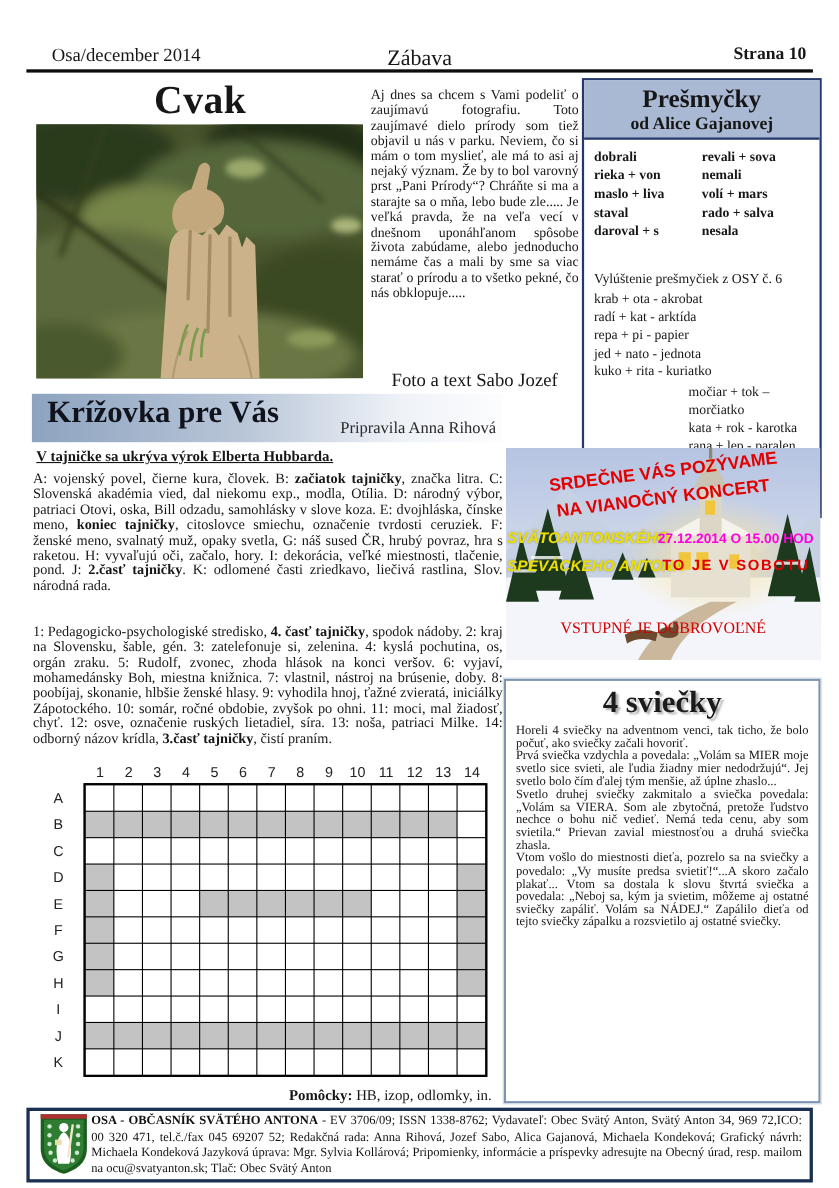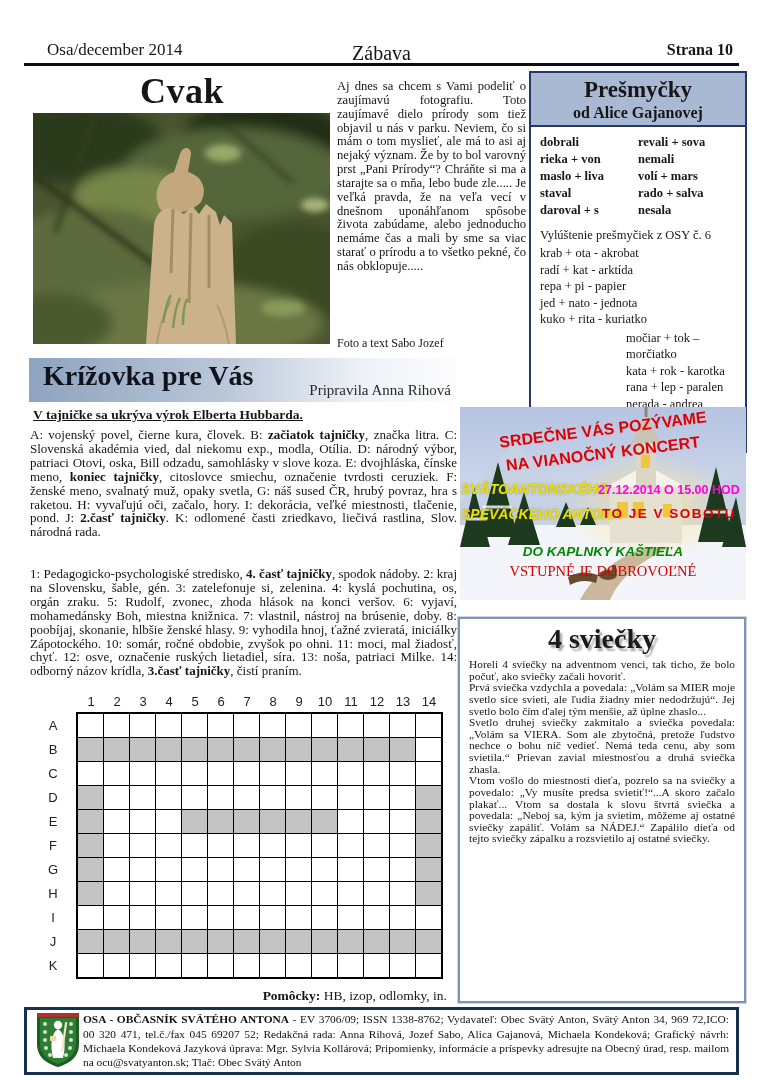--- a/index.html
+++ b/index.html
@@ -11,34 +11,34 @@
   .hdr-left{left:47px;top:40px;font-size:17px;}
   .hdr-center{left:0;right:0;top:42px;text-align:center;font-size:20px;}
   .hdr-right{right:30px;top:41px;font-size:16px;font-weight:bold;}
   .hdr-rule{left:24px;top:63px;width:715px;height:3px;background:#0d0d0d;}
 
   
   .cvak-title{left:28px;top:70px;width:308px;text-align:center;font-size:36px;font-weight:bold;letter-spacing:.5px;}
   .photo{left:33px;top:113px;width:297px;height:231px;}
   .article-body{left:337px;top:80px;width:189px;height:252px;font-size:12.6px;line-height:1.1;
                 text-align:justify;overflow:hidden;}
-  .photo-credit{left:337px;top:336px;width:189px;font-size:12px;}
+  .photo-credit{left:337px;top:336px;width:189px;text-align:center;font-size:17px;}
 
   
   .presmycky{left:529px;top:71px;width:214px;border:2px solid #25386b;background:#fff;}
   .pres-head{background:#a9b9d3;border-bottom:2px solid #25386b;text-align:center;padding:4px 0 3px;}
   .pres-title{font-size:23px;font-weight:bold;line-height:26px;}
   .pres-sub{font-size:16px;font-weight:bold;line-height:19px;}
   .pres-body{padding:7px 9px 6px;}
   .pres-cols{display:flex;}
   .pres-col{font-weight:bold;font-size:12.5px;}
   .pres-col.l{width:98px;}
   .pres-col.r{flex:1;}
   .pres-col div{line-height:17px;}
-  .sol-title{font-size:12.5px;margin-top:8px;line-height:16px;}
+  .sol-title{font-size:12.5px;margin-top:26px;line-height:16px;}
   .sol-list{font-size:12.5px;margin-top:2px;}
   .sol-list div{line-height:16.5px;}
   .sol-list.indent{margin-left:86px;}
 
   
   .kriz-bar{left:29px;top:358px;width:428px;height:44px;
             background:linear-gradient(90deg,#8da3bf 0%,#b9c6d8 45%,#eef2f7 78%,#fdfdfe 100%);}
   .kriz-title{position:absolute;left:14px;top:2px;font-size:28px;font-weight:bold;color:#10131c;}
   .kriz-byline{position:absolute;right:6px;bottom:3px;font-size:15px;color:#2a2a2a;}
   .kriz-intro{left:33px;top:407px;font-size:13.5px;font-weight:bold;text-decoration:underline;}
@@ -423,21 +423,20 @@
         <ellipse cx="148" cy="168" rx="9" ry="5"></ellipse>
         <rect x="152" y="158" width="4" height="9"></rect>
       </g>
     </svg>
     <div class="ad-line ad-l0" style="color: rgb(224, 0, 0);">SRDEČNE VÁS POZÝVAME</div>
     <div class="ad-line ad-l1" style="color: rgb(224, 0, 0);">NA VIANOČNÝ KONCERT</div>
     <div class="ad-line ad-l2" style="color: rgb(237, 224, 0);">SVÄTOANTONSKÉHO</div>
     <div class="ad-line ad-l3" style="color: rgb(255, 0, 224);">27.12.2014 O 15.00 HOD</div>
     <div class="ad-line ad-l4" style="color: rgb(237, 224, 0);">SPEVÁCKEHO ANTONA</div>
     <div class="ad-line ad-l5" style="color: rgb(224, 0, 0);">TO JE V SOBOTU</div>
-    <div class="ad-line ad-l6" style="color: rgb(0, 138, 0);">DO KAPLNKY KAŠTIEĽA</div>
     <div class="ad-line ad-l7" style="color: rgb(212, 0, 0);">VSTUPNÉ JE DOBROVOĽNÉ</div>
   </div>
 
   <div class="abs candles">
     <div class="cand-title">4 sviečky</div>
     <div class="cand-text">
         <div class="cpara">Horeli 4 sviečky na adventnom venci, tak ticho, že bolo počuť,  ako sviečky začali hovoriť.</div>
         <div class="cpara">Prvá sviečka vzdychla a povedala: „Volám sa MIER moje svetlo sice svieti, ale ľudia žiadny mier nedodržujú“. Jej svetlo bolo čím ďalej tým menšie, až úplne zhaslo...</div>
         <div class="cpara">Svetlo druhej sviečky zakmitalo a sviečka povedala: „Volám sa VIERA. Som ale zbytočná, pretože ľudstvo nechce o bohu nič vedieť. Nemá teda cenu, aby som svietila.“ Prievan zavial miestnosťou a druhá sviečka zhasla.</div>
         <div class="cpara">Vtom vošlo do miestnosti dieťa, pozrelo sa na sviečky a povedalo: „Vy musíte predsa svietiť!“...A skoro začalo plakať... Vtom sa dostala k slovu štvrtá sviečka a povedala: „Neboj sa, kým ja svietim, môžeme aj ostatné sviečky zapáliť. Volám sa NÁDEJ.“ Zapálilo dieťa od tejto sviečky zápalku  a rozsvietilo aj ostatné sviečky.</div>

